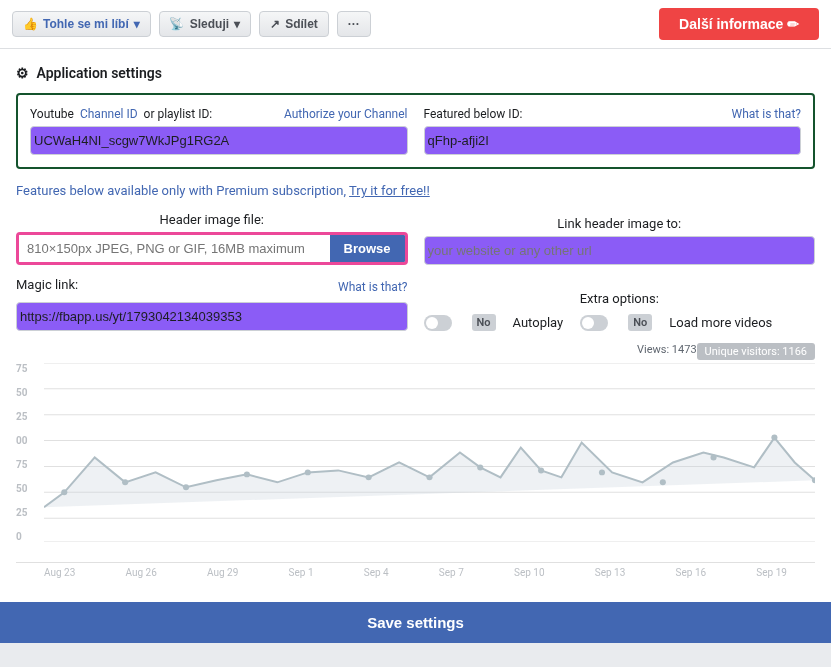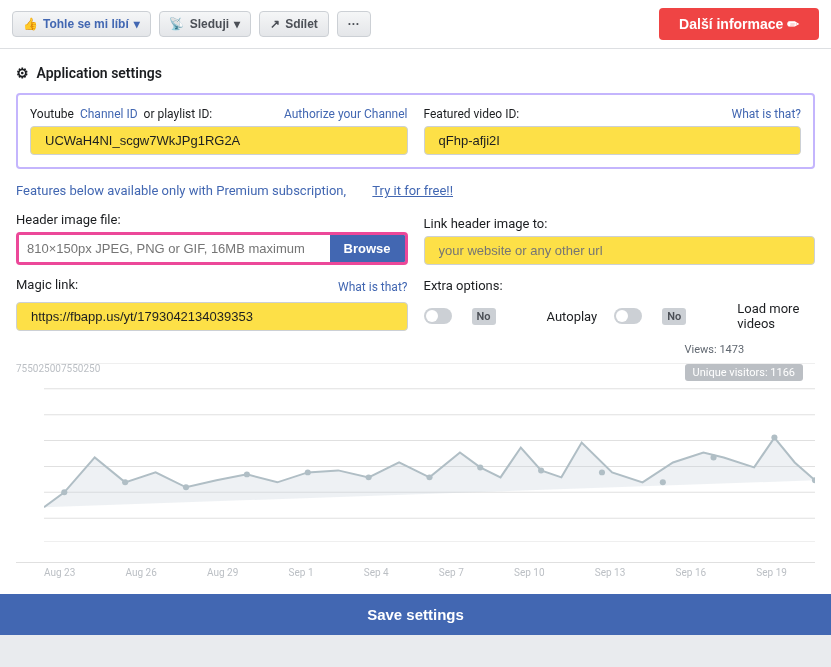--- a/index.html
+++ b/index.html
@@ -66,21 +66,21 @@
     .section-title {
       display: flex;
       align-items: center;
       gap: 8px;
       font-size: 14px;
       font-weight: 600;
       color: #1c1e21;
       margin-bottom: 12px;
     }
     .settings-box {
-      border: 2px solid #c4b5fd;
+      border: 2px solid #14532d;
       border-radius: 4px;
       padding: 12px;
       margin-bottom: 14px;
     }
     .row-two-col {
       display: flex;
       gap: 16px;
     }
     .col-half {
       flex: 1;
@@ -96,52 +96,52 @@
     .field-label a {
       color: #4267b2;
       text-decoration: none;
       font-size: 12px;
     }
     .field-label span.right-link {
       margin-left: auto;
     }
     .text-input {
       width: 100%;
-      padding: 6px 14px;
+      padding: 6px 3px;
       border: 1px solid #ccd0d5;
       border-radius: 4px;
       font-size: 13px;
       color: #1c1e21;
-      background: #fde047;
+      background: #8b5cf6;
       outline: none;
     }
     .premium-notice {
       font-size: 13px;
       color: #4267b2;
       margin-bottom: 14px;
     }
     .premium-notice a {
       color: #4267b2;
       text-decoration: underline;
-      margin-left: 23px;
     }
     .form-row {
       display: flex;
       gap: 16px;
       margin-bottom: 12px;
       align-items: flex-end;
     }
     .form-group {
       flex: 1;
     }
     .form-group label {
       display: block;
       font-size: 13px;
       color: #1c1e21;
       margin-bottom: 5px;
+      text-align: center;
     }
     .input-with-btn {
       display: flex;
       border: 3px solid #ec4899;
       border-radius: 4px;
       overflow: hidden;
     }
     .input-with-btn input {
       flex: 1;
       padding: 6px 8px;
@@ -205,66 +205,64 @@
       color: #4b4f56;
       font-size: 11px;
       font-weight: 600;
       padding: 2px 5px;
       border-radius: 3px;
       margin-left: 3px;
     }
     .extra-label {
       font-size: 13px;
       color: #1c1e21;
-      margin-left: 34px;
     }
     .stats-section {
       margin-top: 10px;
     }
     .stats-title {
       font-size: 13px;
       color: #1c1e21;
       font-weight: 600;
       margin-bottom: 6px;
     }
     .chart-container {
       position: relative;
       height: 220px;
       border-bottom: 1px solid #e0e0e0;
     }
     .chart-legend {
       position: absolute;
       top: 0;
-      right: 12px;
-      display: flex;
-      gap: 8px;
+      right: 0;
+      display: flex;
       font-size: 11px;
       color: #606770;
-      flex-direction: column;
     }
     .legend-views {
       color: #606770;
     }
     .legend-unique {
       background: #bbbfc4;
       color: #fff;
       padding: 2px 8px;
       border-radius: 3px;
     }
     .chart-y-labels {
       position: absolute;
       left: 0;
       top: 20px;
-      bottom: 12px;
-      display: flex;
-      flex-direction: row;
+      bottom: 20px;
+      display: flex;
+      flex-direction: column;
       justify-content: space-between;
       font-size: 10px;
       color: #bbbfc4;
       width: 28px;
+      font-weight: bold;
     }
     .chart-x-labels {
       display: flex;
       justify-content: space-between;
       padding: 4px 28px 0 28px;
       font-size: 10px;
       color: #bbbfc4;
     }
     svg.chart-svg {
       position: absolute;
@@ -273,20 +271,21 @@
       right: 0;
       bottom: 20px;
       width: calc(100% - 28px);
       height: calc(100% - 40px);
     }
     
     .save-bar {
       background: #4267b2;
       padding: 12px;
       text-align: center;
+      margin-top: 8px;
     }
     .save-bar button {
       background: transparent;
       border: none;
       color: #fff;
       font-size: 15px;
       font-weight: 600;
       cursor: pointer;
     }
   </style>
@@ -337,21 +336,21 @@
             <span>or playlist ID:</span>
             <span class="right-link">
               <a href="#">Authorize your Channel</a>
             </span>
           </div>
           <input class="text-input" type="text" value="UCWaH4NI_scgw7WkJPg1RG2A" style="">
         </div>
 
         <div class="col-half">
           <div class="field-label">
-            <span>Featured video ID:</span>
+            <span>Featured below ID:</span>
             <span class="right-link">
               <a href="#">What is that?</a>
             </span>
           </div>
           <input class="text-input" type="text" value="qFhp-afji2I" style="">
         </div>
       </div>
     </div>
 
     <div class="premium-notice">

